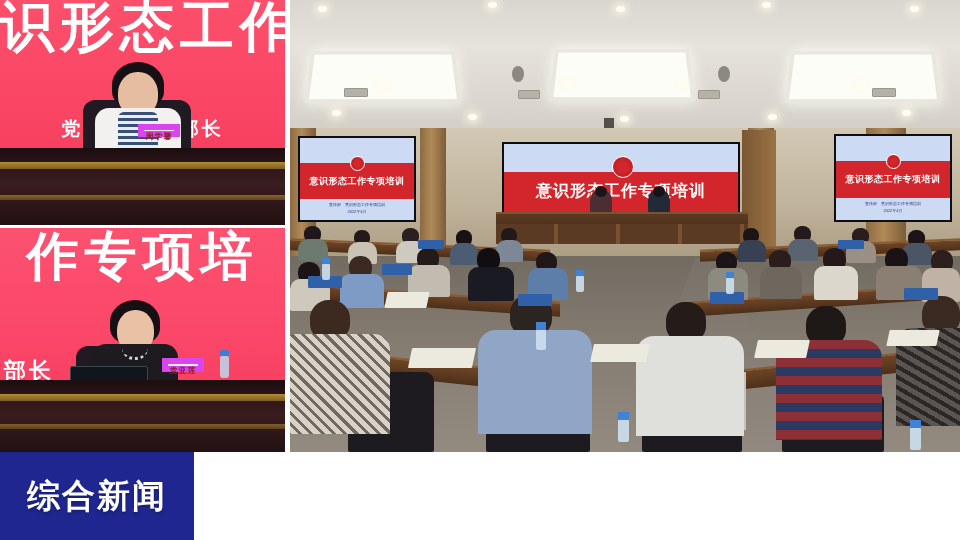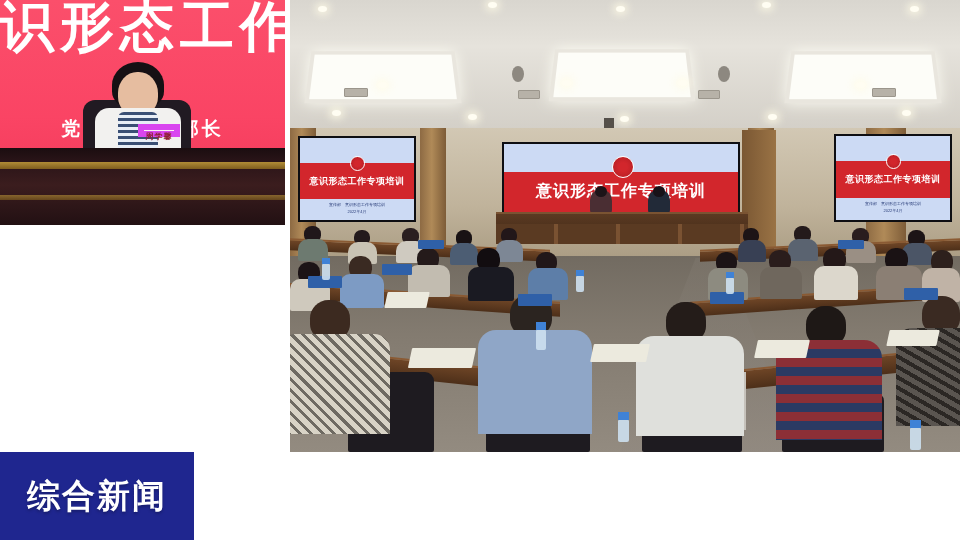--- a/index.html
+++ b/index.html
@@ -157,20 +157,47 @@
         <div class="nameplate" style="left:138px; top:124px; width:42px; height:13px;">周学馨</div>
 
         <div class="mic" style="left:36px; top:148px; width:3px; height:26px;"></div>
 
         <div class="desk desk-top" style="top:148px; height:77px;">
           <div class="desk-rail" style="top:14px;"></div>
           <div class="desk-rail" style="top:47px; height:5px; opacity:.55;"></div>
         </div>
       </div>
 
+      <div class="speaker-photo sp-bot">
+        <div class="stage-banner b2"></div>
+
+        <div class="banner-head bh-2">作专项培</div>
+        <div class="banner-sub" style="top:128px; text-align:left; padding-left:4px; font-size:22px;">部长</div>
+
+        <div class="chair" style="left:76px; top:118px; width:100px; height:48px;"></div>
+        <div class="person">
+          <div class="hair" style="left:110px; top:72px; width:50px; height:44px;"></div>
+          <div class="head" style="left:117px; top:82px; width:37px; height:42px; background:#e9c2a5;"></div>
+          <div class="torso" style="left:92px; top:116px; width:86px; height:48px; background:#1d1b20;"></div>
+          <div style="position:absolute;left:122px;top:120px;width:26px;height:12px;
+                      border-bottom:3px dotted #cfd4d8;border-radius:0 0 14px 14px;"></div>
+        </div>
+
+        <div class="laptop" style="left:70px; top:138px; width:78px; height:26px;"></div>
+
+        <div class="nameplate" style="left:162px; top:130px; width:42px; height:14px;">党亚莲</div>
+
+        <div class="bottle" style="left:220px; top:128px; width:9px; height:22px;"></div>
+        <div class="bottle-cap" style="left:220px; top:122px; width:9px; height:6px;"></div>
+
+        <div class="desk desk-top" style="top:152px; height:72px;">
+          <div class="desk-rail" style="top:14px;"></div>
+          <div class="desk-rail" style="top:44px; height:5px; opacity:.5;"></div>
+        </div>
+      </div>
 
       <div class="gap-v" style="left:0; top:225px; width:285px; height:3px;"></div>
     </div>
 
     <div class="gap-v" style="left:285px; top:0; width:5px; height:452px;"></div>
 
     <div class="room">
 
       <div class="ceiling">
         <div class="ceil-panel" style="left:18px; top:48px; width:150px; height:56px; transform:perspective(230px) rotateX(22deg);"></div>

